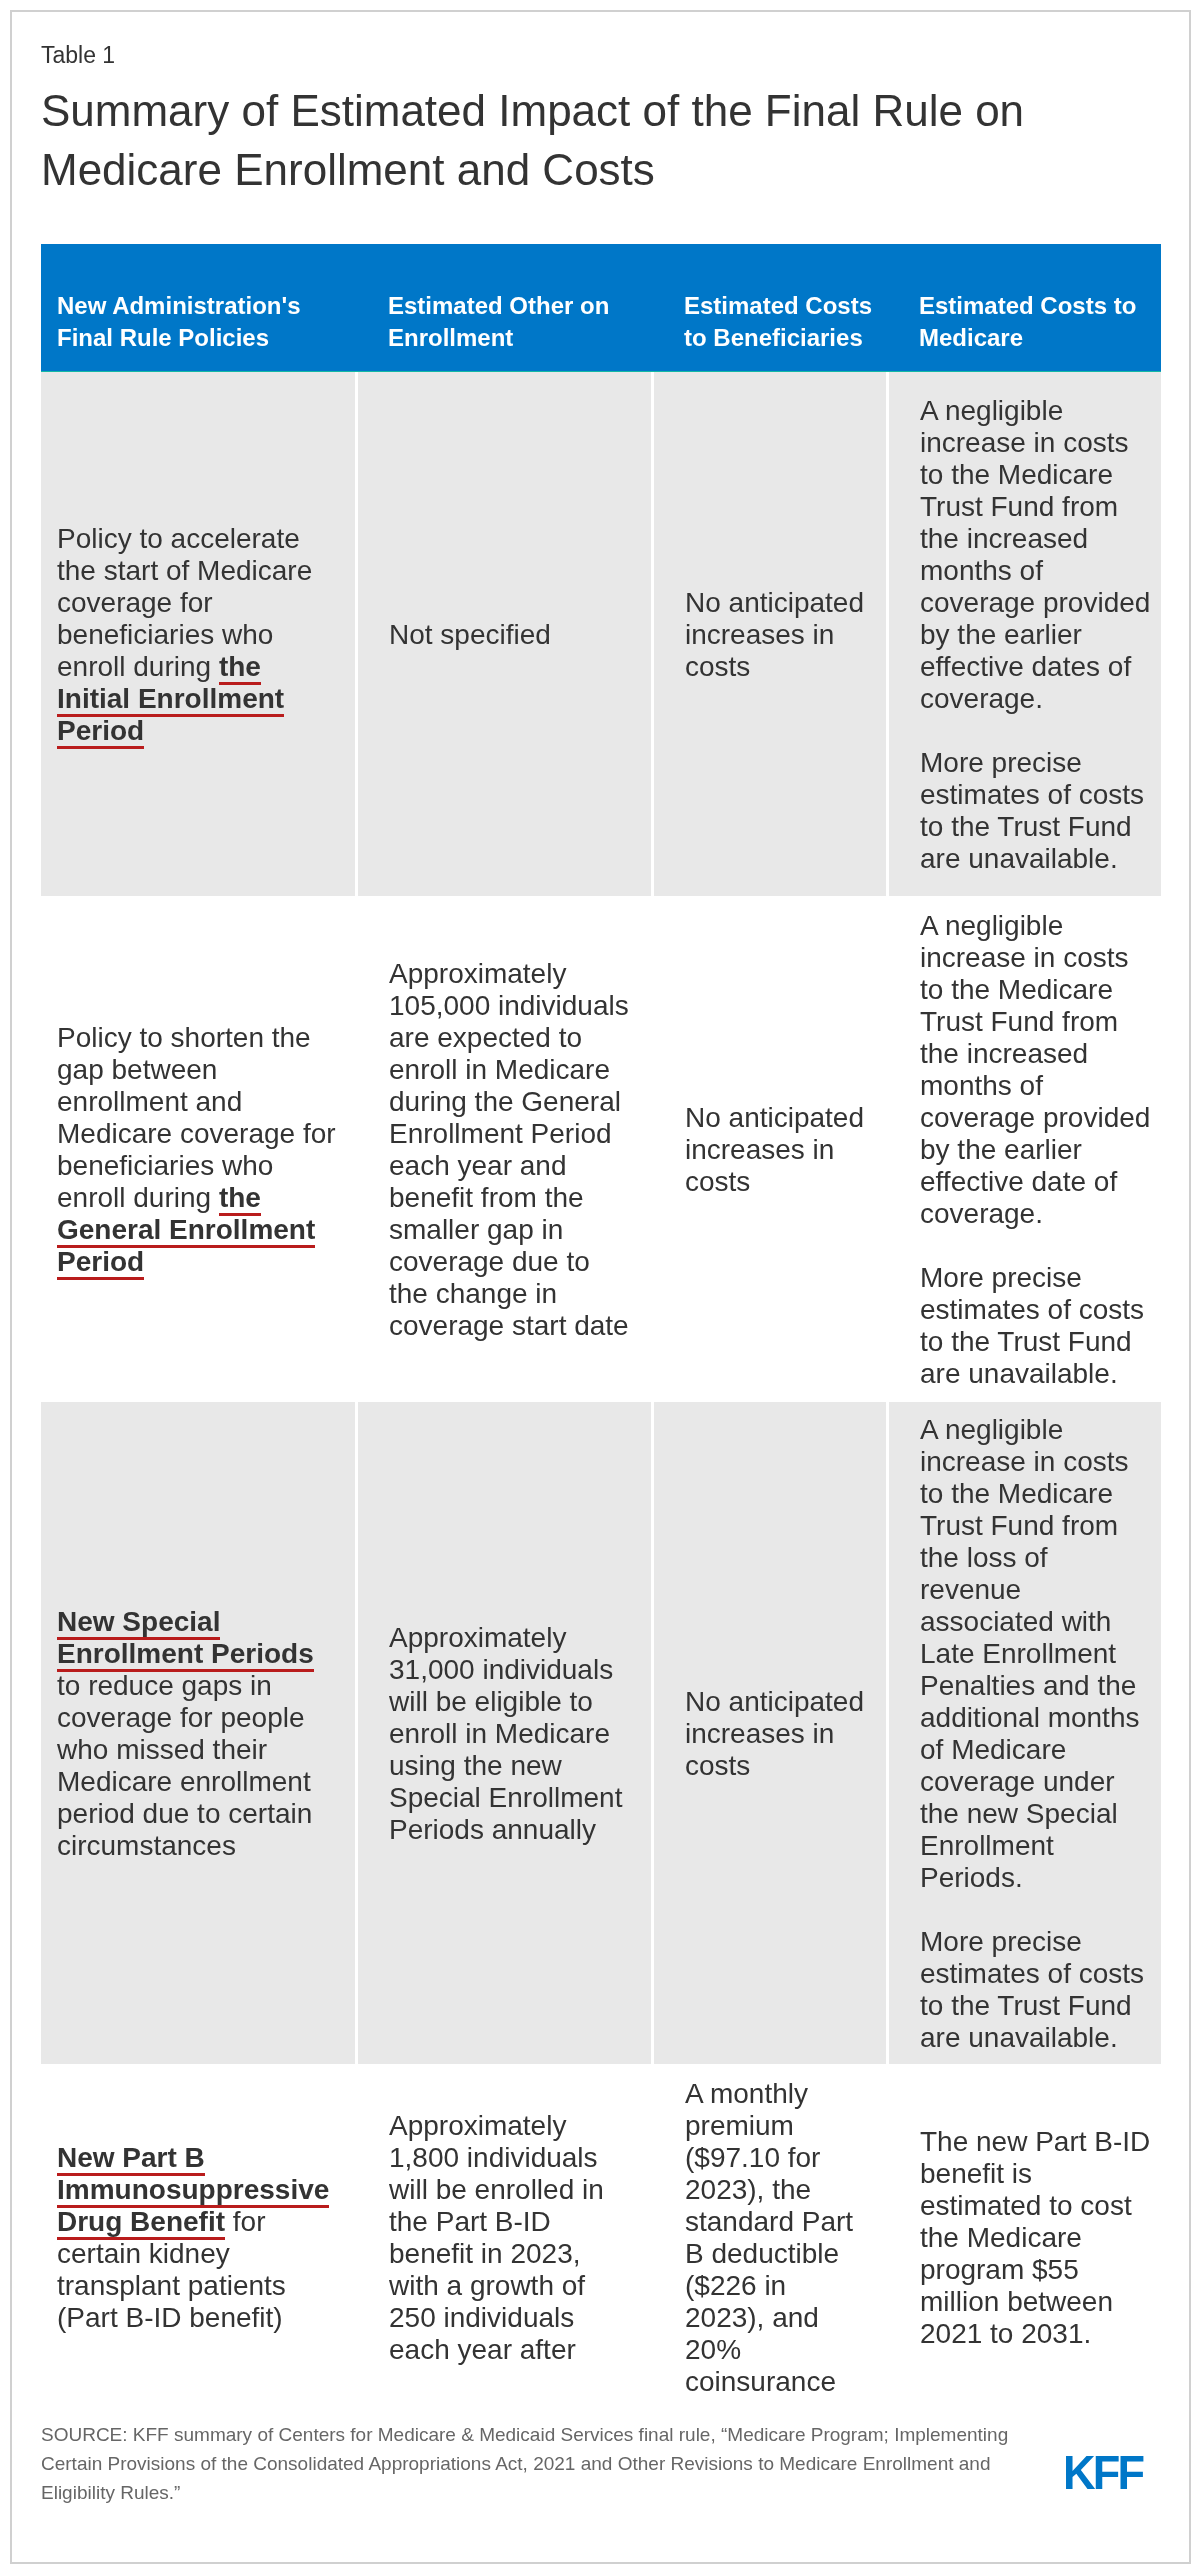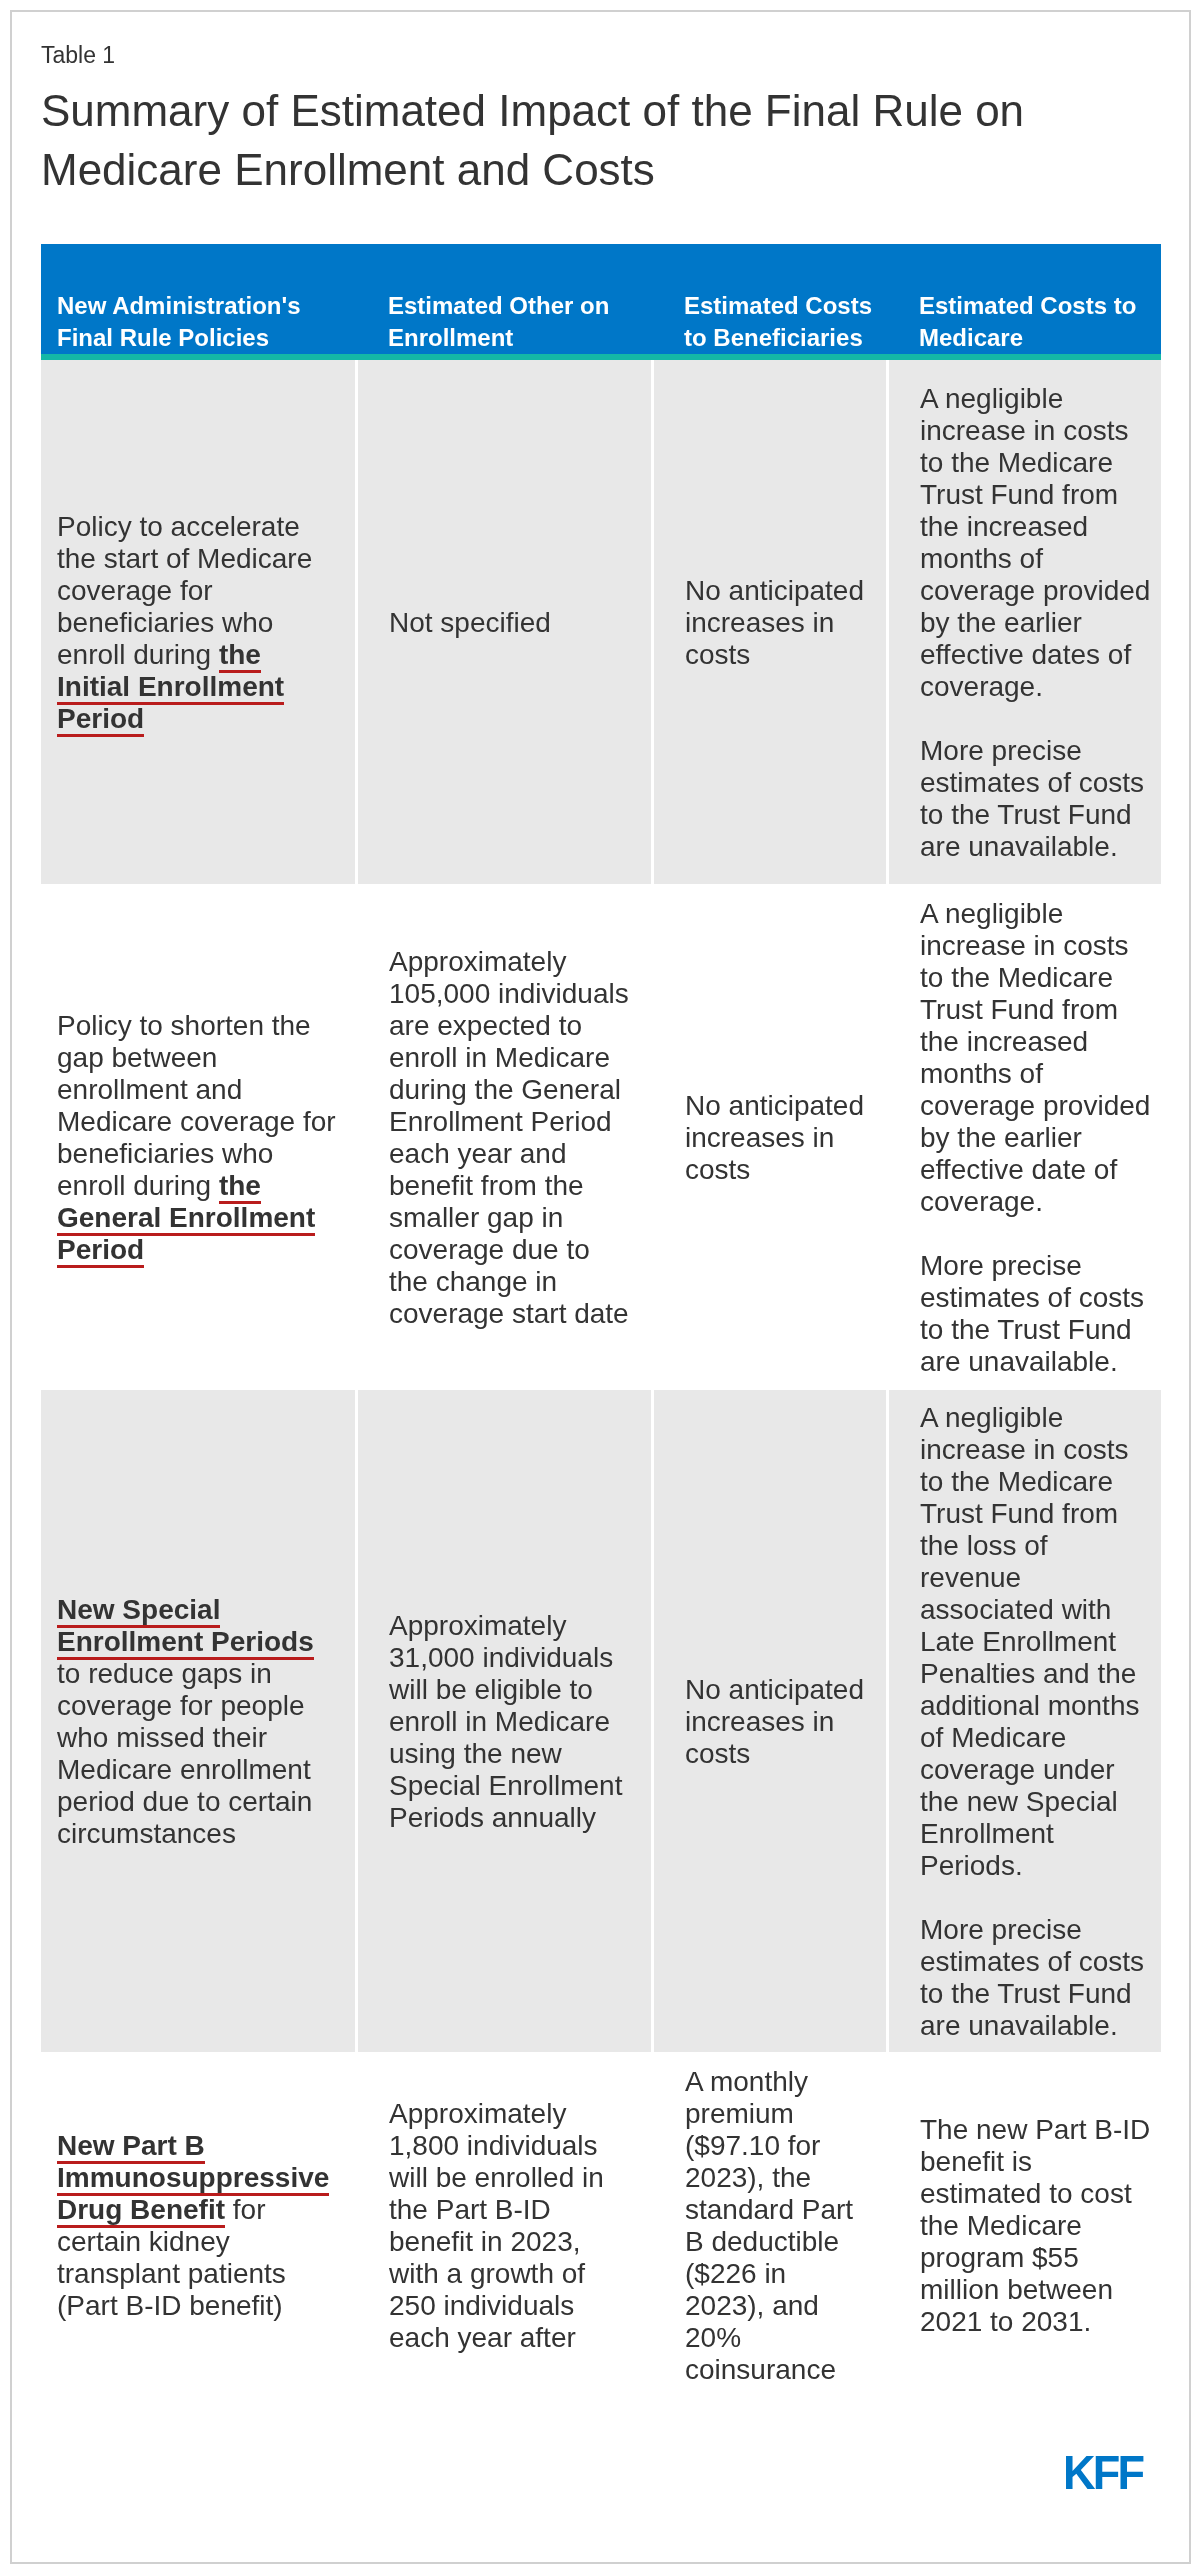--- a/index.html
+++ b/index.html
@@ -18,22 +18,22 @@
     table.summary {
       position: absolute; left: 41px; top: 244px; width: 1119px;
       border-collapse: separate; border-spacing: 0; table-layout: fixed;
     }
     table.summary col.c1 { width: 317px; }
     table.summary col.c2 { width: 296px; }
     table.summary col.c3 { width: 235px; }
     table.summary col.c4 { width: 272px; }
     table.summary th {
       background: #0077c8; color: #ffffff; font-weight: bold; font-size: 24px; line-height: 32px;
-      text-align: left; vertical-align: bottom; padding: 16px 16px 0 16px; height: 94px;
-      border-bottom: 6px solid #14b8a6;
+      text-align: left; vertical-align: bottom; padding: 16px 16px 17px 16px; height: 94px;
+      border-bottom: 1px solid #14b8a6;
     }
     table.summary th.h2 { padding-left: 30px; }
     table.summary th.h3 { padding-left: 30px; }
     table.summary th.h4 { padding-left: 30px; }
     table.summary td {
       font-size: 28px; line-height: 32px; color: #333333; vertical-align: middle;
       padding: 12px 16px 10px 16px; border-right: 3px solid #ffffff;
     }
     table.summary td.c2, table.summary td.c3, table.summary td.c4 { padding-left: 31px; }
     table.summary td:last-child { border-right: none; padding-right: 10px; }
@@ -122,16 +122,17 @@
       <td class="c2">Approximately 1,800 individuals will be enrolled in the Part B-ID benefit in 2023, with a growth of 250 individuals each year after</td>
       <td class="c3">A monthly premium ($97.10 for 2023), the standard Part B deductible ($226 in 2023), and 20% coinsurance</td>
       <td class="c4">
         <div class="para">The new Part B-ID benefit is estimated to cost the Medicare program $55 million between 2021 to 2031.</div>
       </td>
     </tr>
   </tbody>
 </table>
 
 <div class="footer">
+  <div>SOURCE: KFF summary of Centers for Medicare &amp; Medicaid Services final rule, “Medicare Program; Implementing Certain Provisions of the Consolidated Appropriations Act, 2021 and Other Revisions to Medicare Enrollment and Eligibility Rules.”</div>
 </div>
 
 <div class="kff-logo">KFF</div>
 
 
 </body></html>

